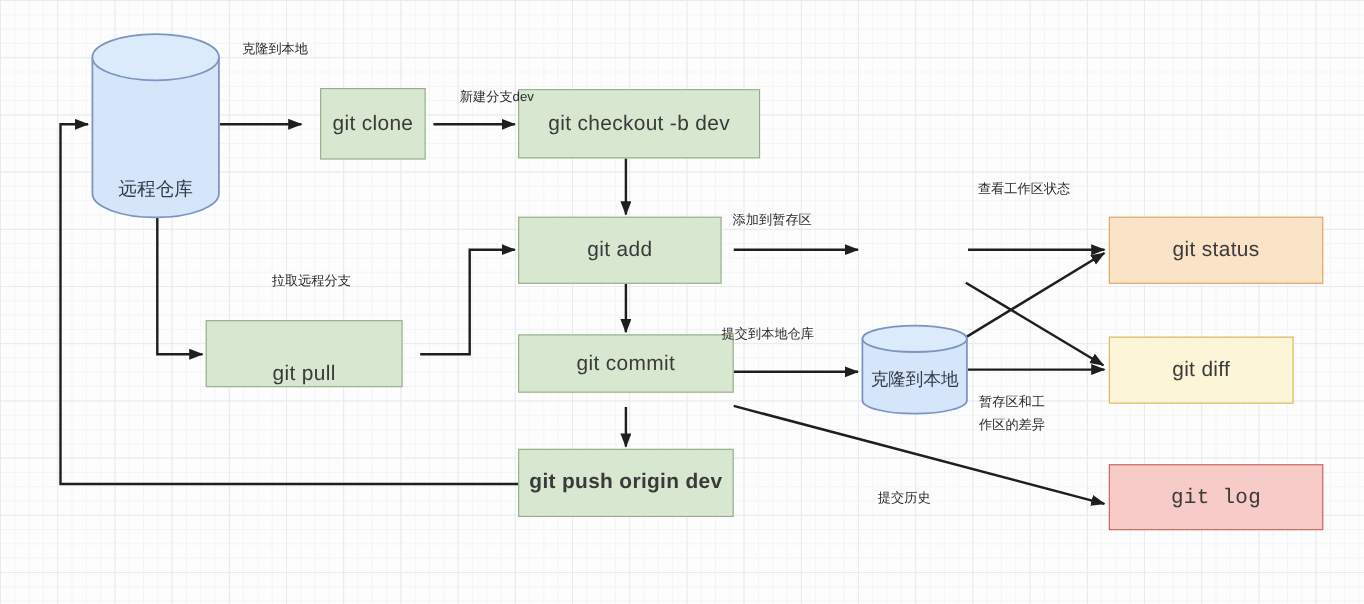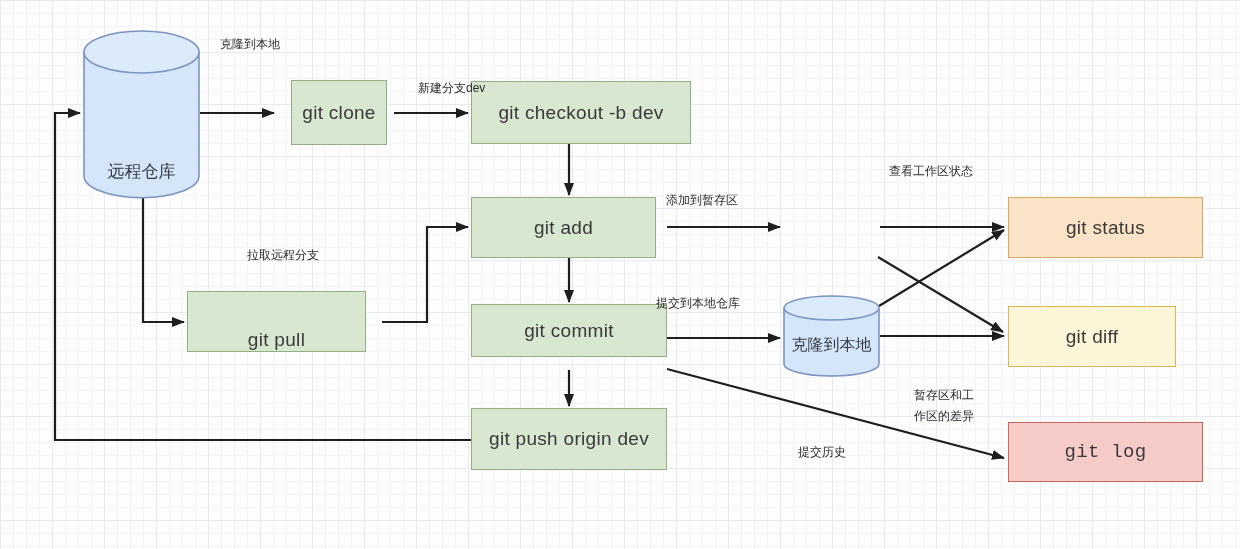--- a/index.html
+++ b/index.html
@@ -36,21 +36,21 @@
   .cylinder svg{display:block;overflow:visible;}
   .cyl-label{
     position:absolute;left:0;right:0;text-align:center;
     color:#333a44;font-size:16px;font-weight:500;white-space:nowrap;
   }
   .edge-label{
     position:absolute;
     font-size:12px;color:#2b2b2b;font-weight:500;
     white-space:nowrap;line-height:21px;
   }
-  .edge-label.wrap{white-space:normal;text-align:center;margin-top:30px;}
+  .edge-label.wrap{white-space:normal;text-align:left;}
 </style>
 </head>
 <body>
 
 <div id="canvas">
 
   <svg id="edges" viewBox="0 0 1240 549" xmlns="http://www.w3.org/2000/svg">
     <defs>
       <marker id="arrow" markerUnits="userSpaceOnUse" markerWidth="14" markerHeight="11" refX="12" refY="5" orient="auto">
         <path d="M0,0 L13,5 L0,10 Z" fill="#1e1e1e"></path>
@@ -105,21 +105,21 @@
   </div>
 
   <div class="node cmd" style="left:187px;top:291px;width:179px;height:61px;align-items:flex-end;">
     <span>git pull</span>
   </div>
 
   <div class="node cmd" style="left:471px;top:304px;width:196px;height:53px;">
     <span>git commit</span>
   </div>
 
-  <div class="node cmd" style="left:471px;top:408px;width:196px;height:62px;">
+  <div class="node cmd" style="left:471px;top:408px;width:196px;height:62px;font-weight:bold;">
     <span>git push origin dev</span>
   </div>
 
   <div class="node status-box" style="left:1008px;top:197px;width:195px;height:61px;">
     <span>git status</span>
   </div>
 
   <div class="node diff-box" style="left:1008px;top:306px;width:168px;height:61px;">
     <span>git diff</span>
   </div>

